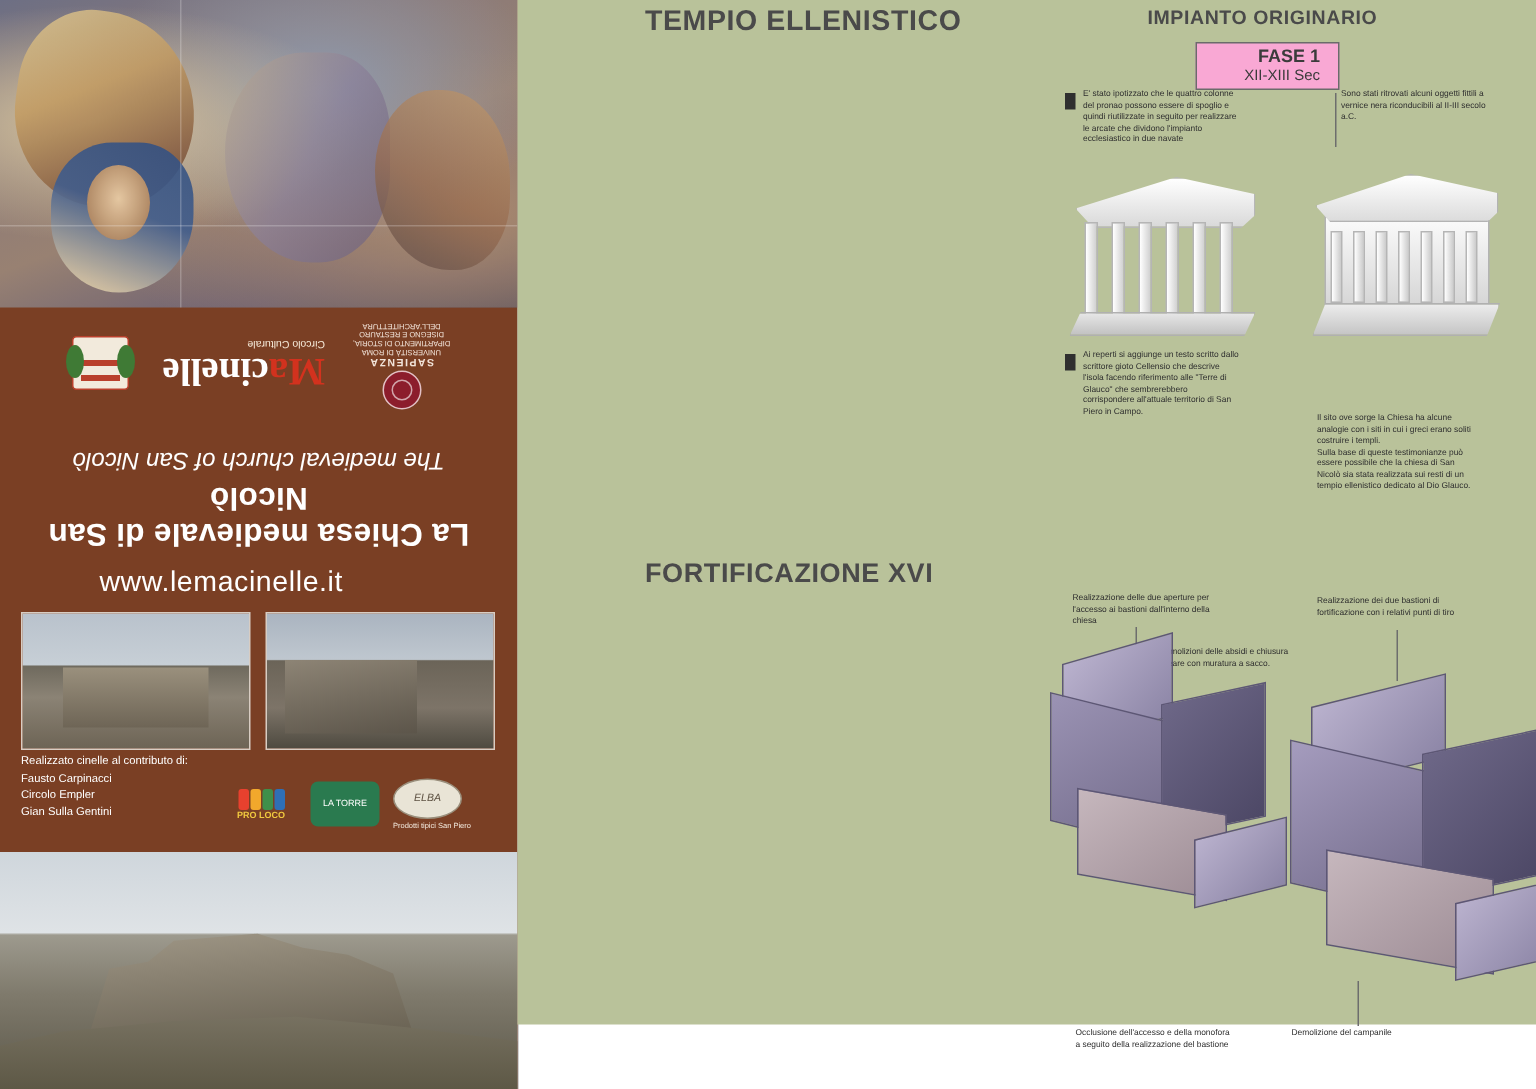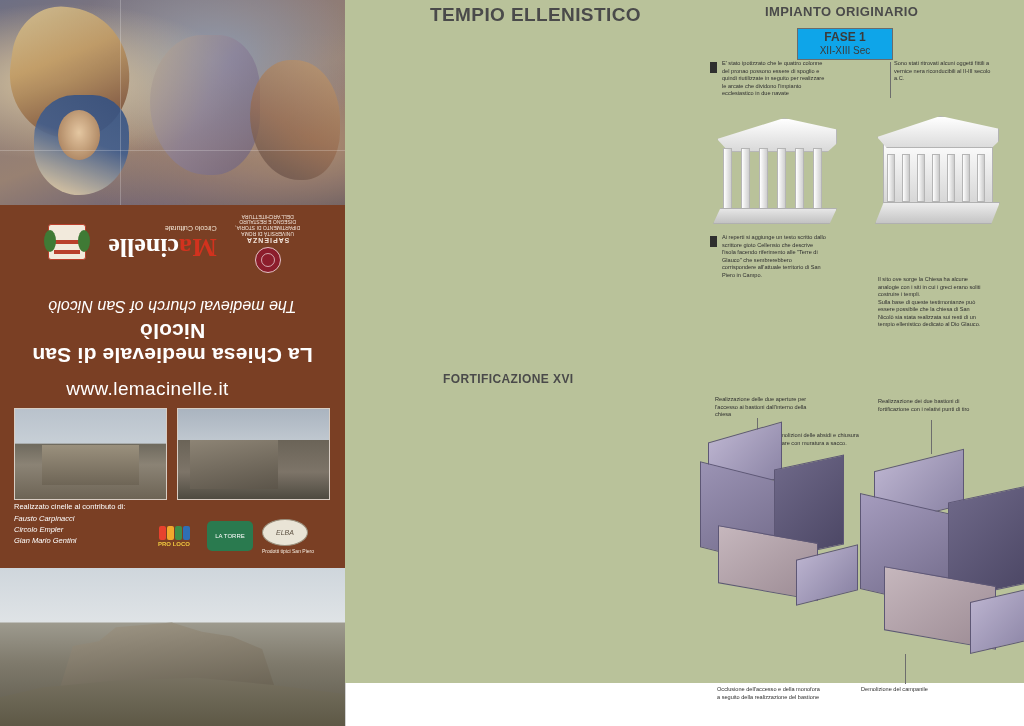--- a/index.html
+++ b/index.html
@@ -140,21 +140,21 @@
   .ph-2:after{
     content:""; position:absolute; left:8%; top:34%; width:58%; height:55%;
     background:linear-gradient(170deg,#8d8475,#5c554a);
   }
 
   .credits {
     position:absolute; left:14px; top:502px; width:200px;
     color:#ffffff; font-size:7.5px; line-height:1.45;
   }
   .credits .c-head { font-size:7.5px; margin-bottom:1px; }
-  .credits .c-name { font-style:italic; }
+  .credits .c-name { }
 
   .sponsor-row {
     position:absolute; left:150px; top:512px; width:185px; height:48px;
     display:flex; align-items:center; gap:9px;
   }
   .sp { text-align:center; }
   .sp-proloco { width:48px; }
   .sp-proloco .blocks { display:flex; justify-content:center; gap:1px; }
   .sp-proloco .blocks i {
     display:block; width:7px; height:14px; border-radius:2px;
@@ -195,30 +195,30 @@
   .right-panel {
     position:relative; width:679px; height:683px; flex:0 0 679px;
     background:#b9c29a;
   }
   .sec-title {
     position:absolute; font-family:"Liberation Sans", sans-serif;
     font-weight:bold; color:#4a4a4a; letter-spacing:.4px;
   }
   .title-tempio { left:85px; top:4px; font-size:19px; }
   .title-impianto { left:410px; top:4px; font-size:13px;margin-left:10px; }
-  .title-fort { left:85px; top:372px; font-size:12px;margin-left:13px; }
+  .title-fort { left:85px; top:372px; font-size:18px; }
 
   .phase-badge {
     position:absolute; border:1px solid #6b6b6b; padding:2px 12px 3px;
     text-align:center; line-height:1.15;
   }
   .phase-badge .p1 { font-size:12px; font-weight:bold; color:#3b3b3b; }
   .phase-badge .p2 { font-size:10px; color:#3b3b3b; }
   .badge-f0 { left:128px; top:28px; background:#efe0d0; width:96px;}
-  .badge-f1 { left:452px; top:28px; background:#0ea5e9; width:96px;}
+  .badge-f1 { left:452px; top:28px; background:#f9a8d4; width:96px;text-align:right;}
 
   .note {
     position:absolute; font-size:5.6px; line-height:1.35; color:#2f2f2f;
   }
   .note-w2 { width:104px; }
 
   .bullet {
     position:absolute; width:7px; height:11px; background:#2f2f2f;
   }
   .lead {
@@ -349,21 +349,21 @@
 
     <div class="photo-pair">
       <div class="ph ph-1"></div>
       <div class="ph ph-2"></div>
     </div>
 
     <div class="credits">
       <div class="c-head">Realizzato cinelle al contributo di:</div>
       <div class="c-name">Fausto Carpinacci</div>
       <div class="c-name">Circolo Empler</div>
-      <div class="c-name">Gian Mario Gentini</div>
+      <div class="c-name">Gian Sulla Gentini</div>
     </div>
 
     <div class="sponsor-row">
       <div class="sp sp-proloco">
         <div class="blocks">
           <i style="background:#e8412e"></i>
             <i style="background:#f2a82c"></i>
             <i style="background:#3f8f4a"></i>
             <i style="background:#2f6fb5"></i>
         </div>

